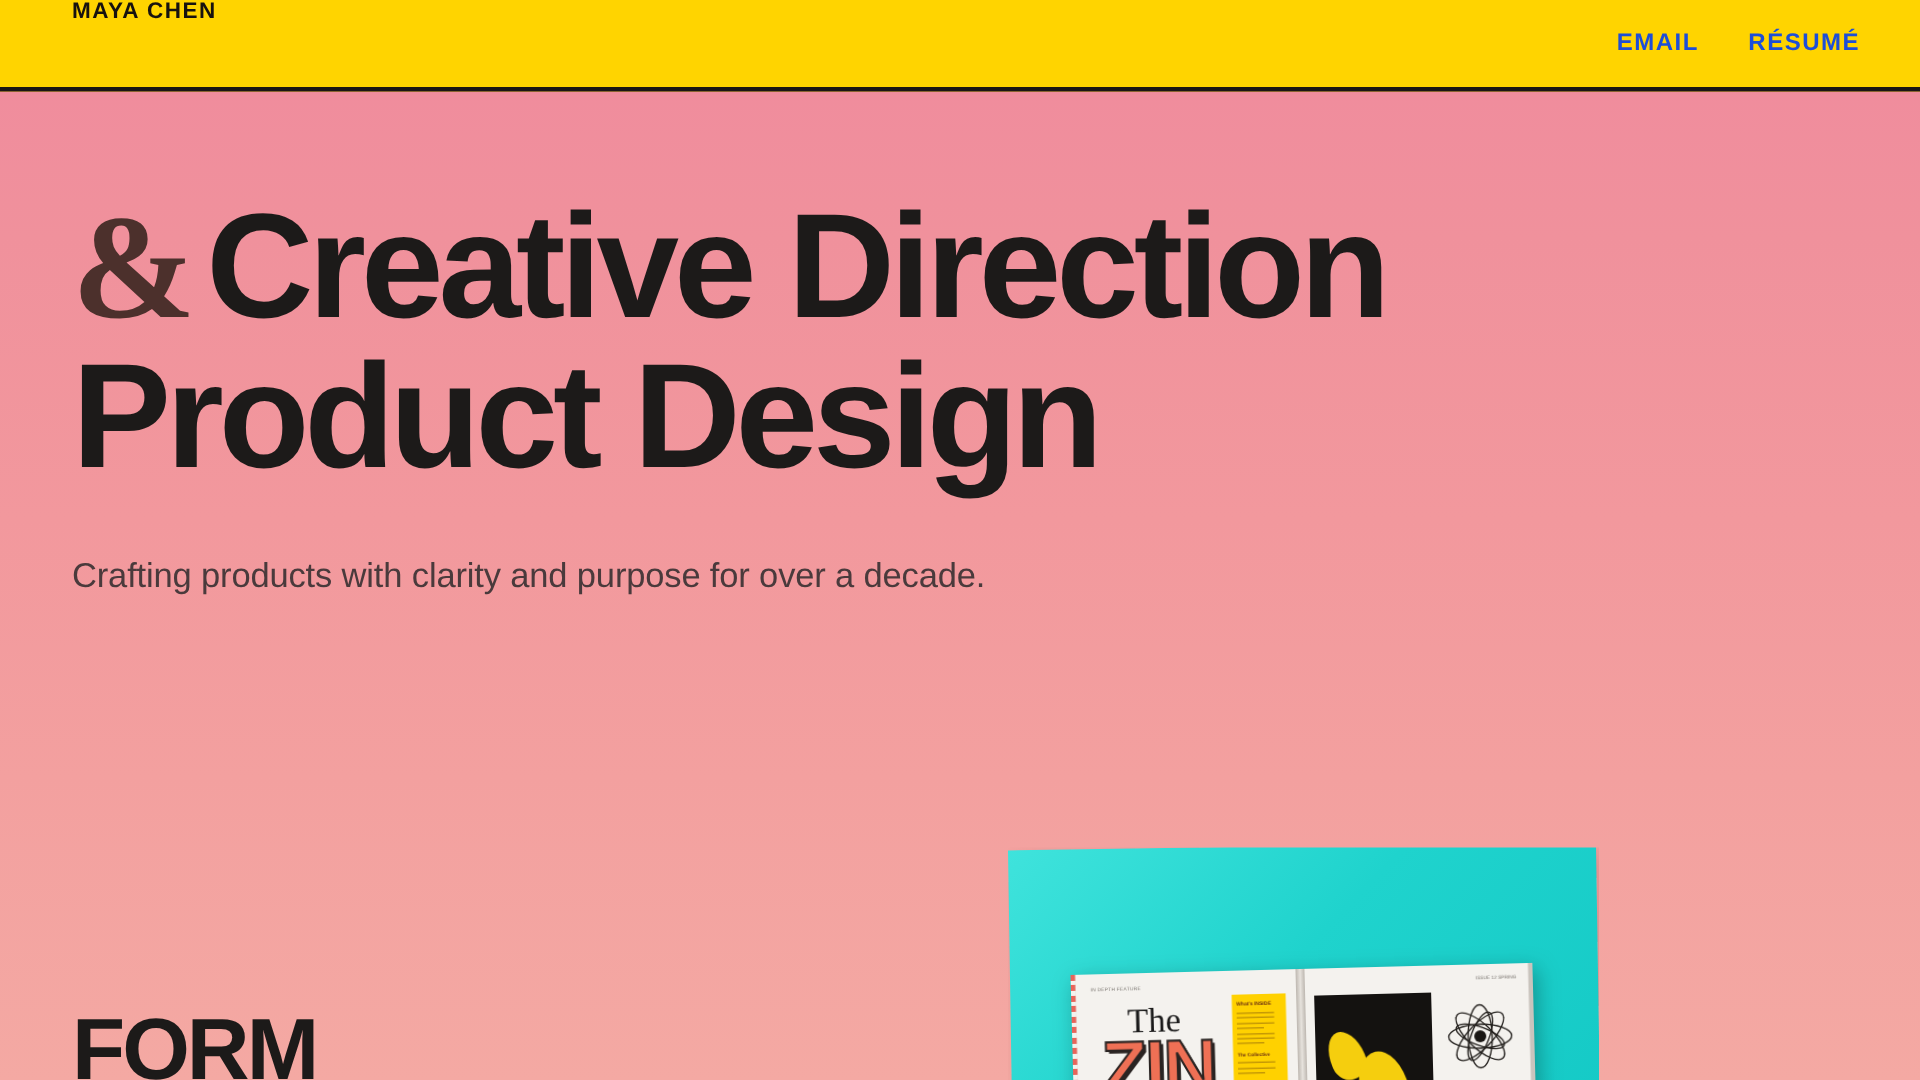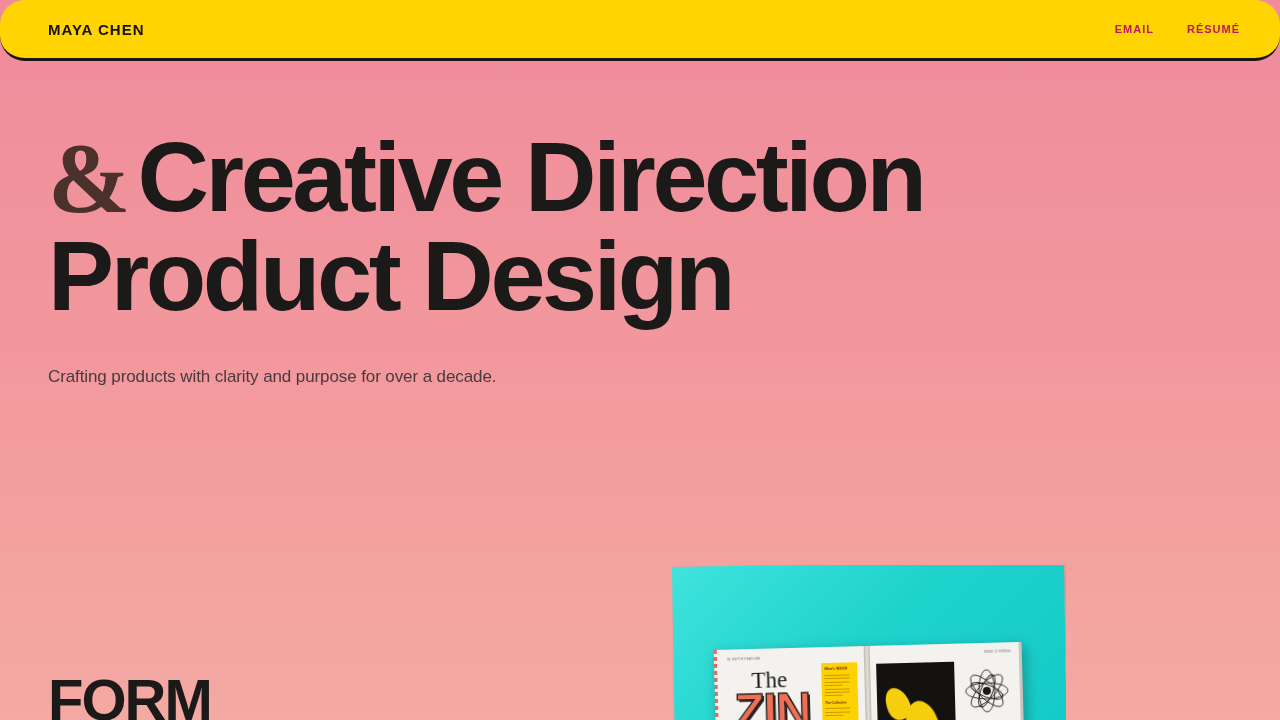--- a/index.html
+++ b/index.html
@@ -22,42 +22,41 @@
         #F4A9A3 100%);
     overflow:hidden;
   }
 
   
   .site-header {
     position:absolute; top:0; left:0;
     width:1280px; height:61px;
     background:#FFD400;
     border-bottom:3px solid #1A1514;
-    display:flex; align-items:center;
+    display:flex; 
     justify-content:space-between;
     padding:0 40px 0 48px;
     z-index:20;
-    border-radius:25px;
   }
   .brand {
     font-size:15px;
     font-weight:bold;
     letter-spacing:1.0px;
     color:#17120F;
     line-height:1;
     white-space:nowrap;
   }
   .nav {
     display:flex; align-items:center; gap:33px;
   }
   .nav-link {
-    font-size:11px;
+    font-size:16px;
     font-weight:bold;
     letter-spacing:1.0px;
-    color:#be185d;
+    color:#1d4ed8;
     text-decoration:none;
     white-space:nowrap;
     line-height:1;
   }
 
   
   .hero {
     position:absolute;
     top:61px; left:0;
     width:1280px;
@@ -74,21 +73,21 @@
   .hero-title .amp {
     font-family:"Liberation Serif", serif;
     font-weight:bold;
     font-style:normal;
     color:#4C302C;
     letter-spacing:-1px;
     padding-right:8px;
   }
   .hero-sub {
     margin-top:39px;
-    font-size:17px;
+    font-size:23px;
     line-height:1.66;
     color:#4A3A3C;
     letter-spacing:-0.1px;
   }
   .hero-sub span { display:block; }
 
   
   .section-word {
     position:absolute;
     left:48px;

